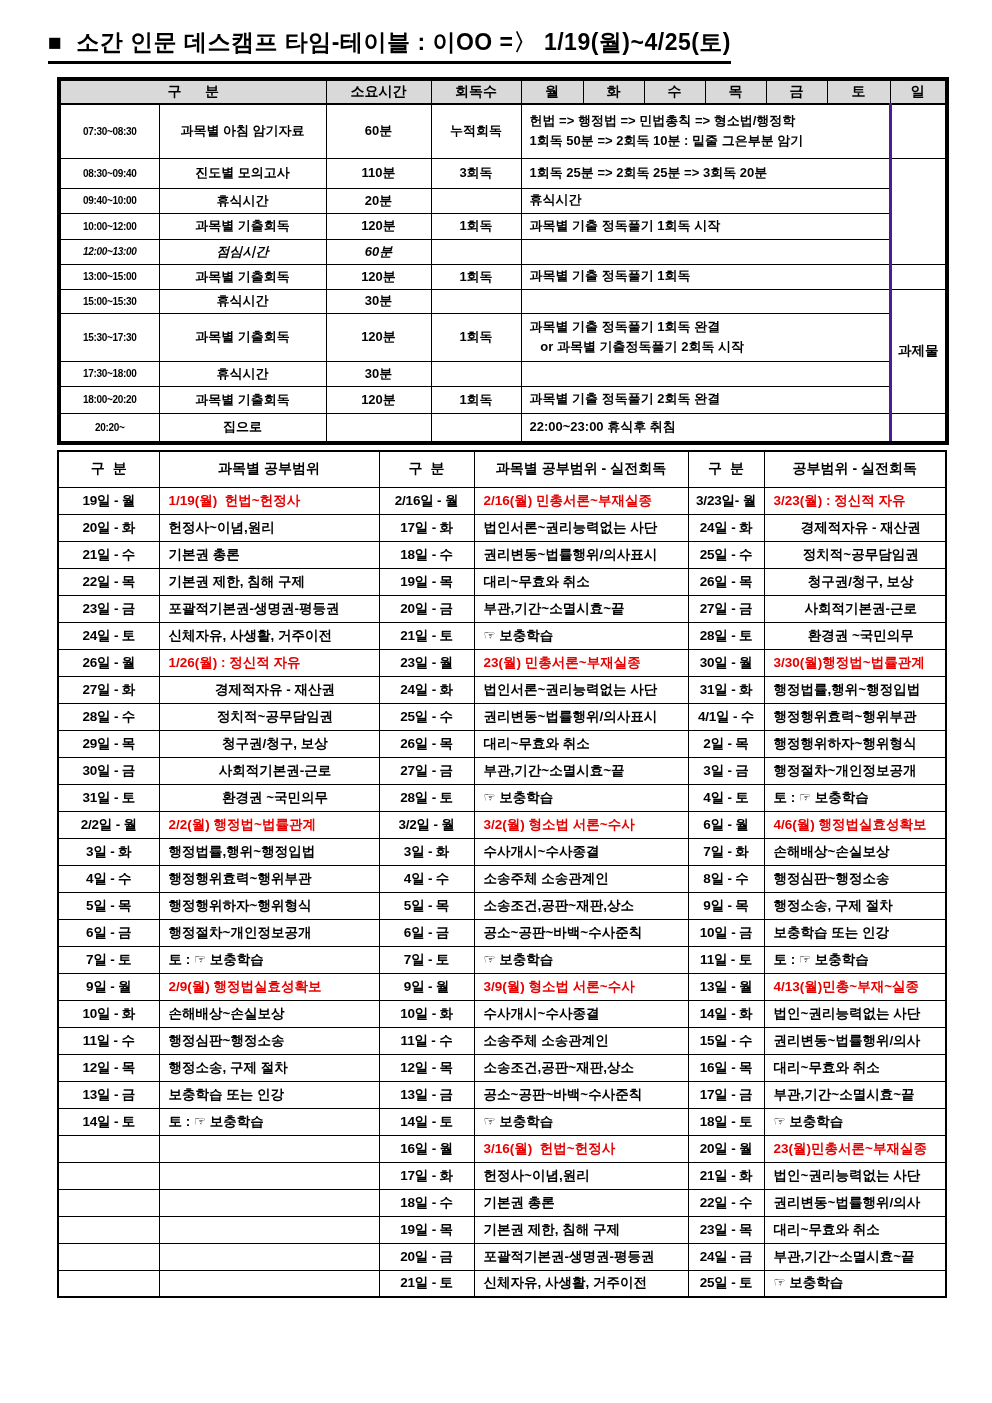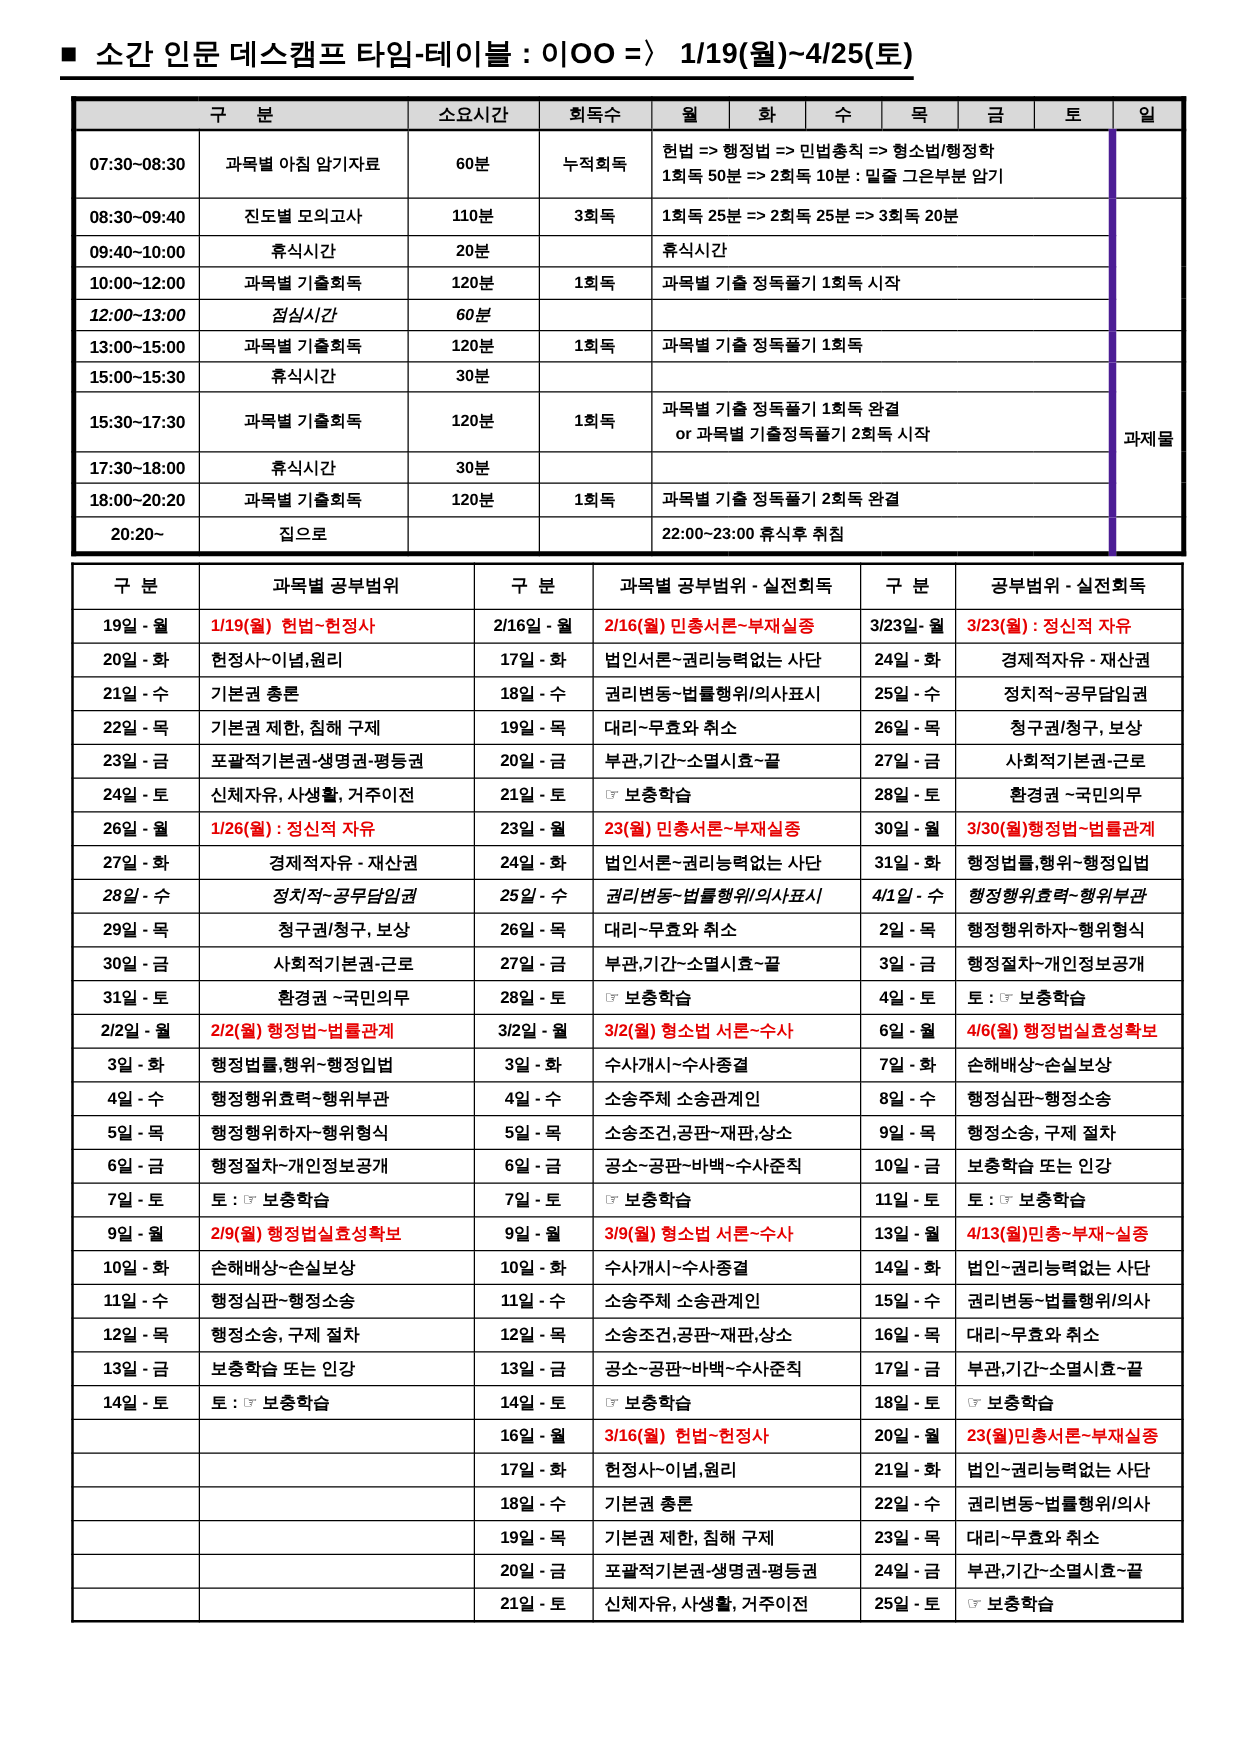--- a/index.html
+++ b/index.html
@@ -38,29 +38,29 @@
     font-size: 14px;
     height: 25px;
     border-bottom: 2px solid #000;
     white-space: pre;
   }
   .schedule td {
     font-size: 13px;
     text-align: center;
     white-space: pre;
   }
-  .schedule td.time   { font-size: 14px; letter-spacing: -0.3px; }
+  .schedule td.time   { font-size: 10px; letter-spacing: -0.3px; }
   .schedule td.content {
     text-align: left;
     padding-left: 8px;
     white-space: pre-wrap;
     line-height: 1.55;
   }
   .schedule td.sun {
-    border-left: 6px solid #4c1d95;
+    border-left: 3px solid #4c1d95;
     padding: 0 0;
     word-break: break-all;
     line-height: 1.6;
     font-size: 13.5px;
   }
   
   .plan { border: 2px solid #000; margin-top: 5px; }
   .plan thead th { font-size: 14px; height: 36px; white-space: pre; background: #fff; }
   .plan td { font-size: 13.5px; white-space: pre; }
   .plan td.day   { text-align: center; letter-spacing: -0.2px; }
@@ -266,21 +266,21 @@
         <td class="topic red">3/30(월)행정법~법률관계</td>
       </tr>
       <tr style="height: 27px;">
         <td class="day">27일 - 화</td>
         <td class="topic center">경제적자유 - 재산권</td>
         <td class="day">24일 - 화</td>
         <td class="topic">법인서론~권리능력없는 사단</td>
         <td class="day">31일 - 화</td>
         <td class="topic">행정법률,행위~행정입법</td>
       </tr>
-      <tr style="height: 27px; font-style: italic;">
+      <tr style="height: 27px;">
         <td class="day">28일 - 수</td>
         <td class="topic center">정치적~공무담임권</td>
         <td class="day">25일 - 수</td>
         <td class="topic">권리변동~법률행위/의사표시</td>
         <td class="day">4/1일 - 수</td>
         <td class="topic">행정행위효력~행위부관</td>
       </tr>
       <tr style="height: 27px;">
         <td class="day">29일 - 목</td>
         <td class="topic center">청구권/청구, 보상</td>

